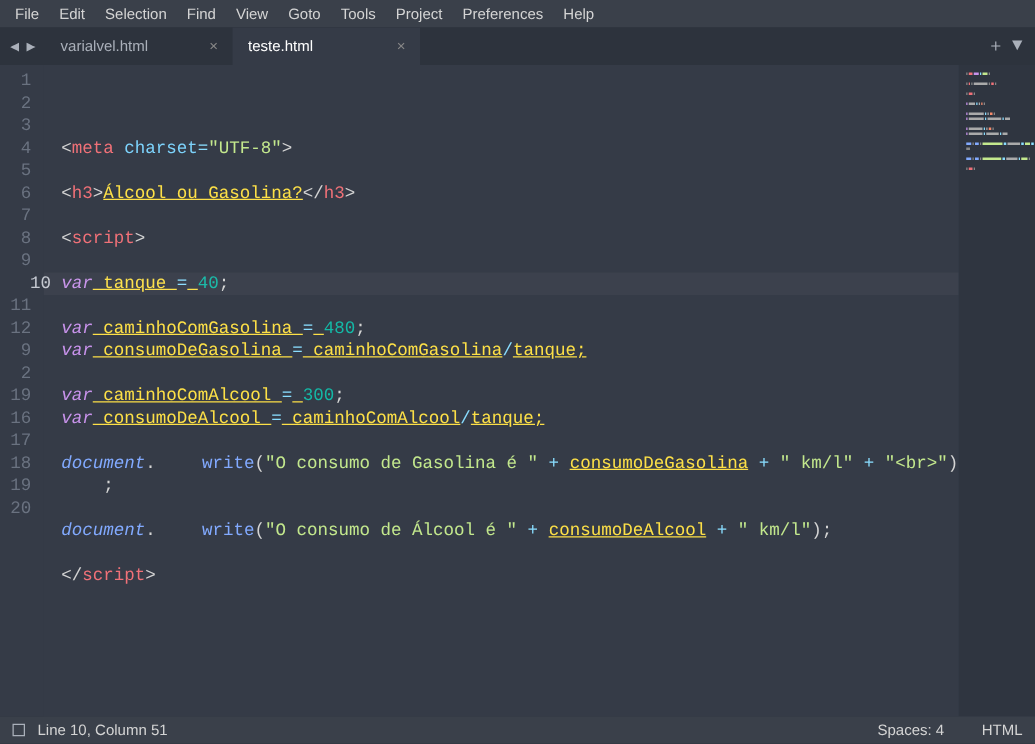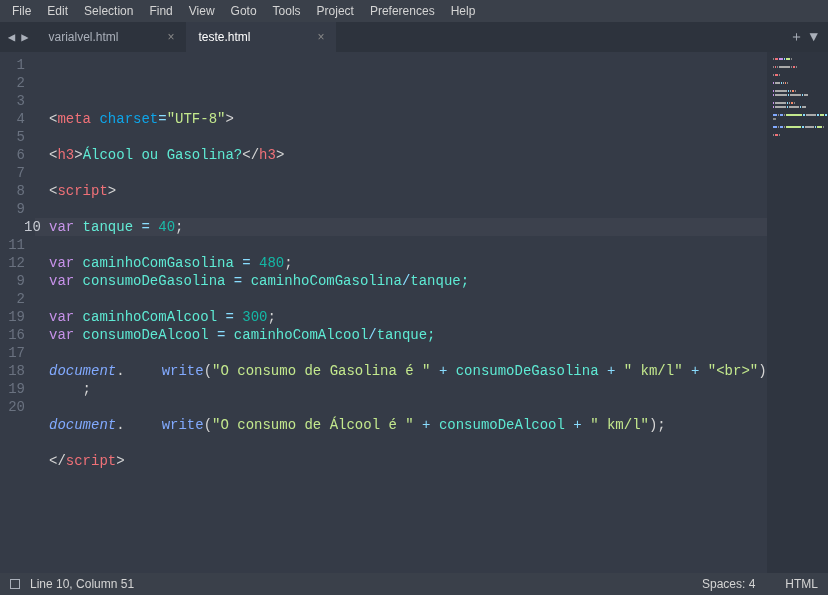--- a/index.html
+++ b/index.html
@@ -142,28 +142,28 @@
   .status-right { display: flex; align-items: center; gap: 30px; }
   .status-icon {
     width: 10px; height: 10px;
     border: 1px solid #aab0ba;
     display: inline-block;
   }
 
   
   .punc { color: #d4d4d4; }
   .tag  { color: #f07178; }
-  .attr { color: #0ea5e9; }
+  .attr { color: #7dd3fc; }
   .op   { color: #89ddff; }
   .str  { color: #c3e88d; }
-  .kw   { color: #c792ea; }
+  .kw   { color: #c792ea; font-style: italic; }
   .num  { color: #14b8a6; }
   .var  { color: #82aaff; font-style: italic; }
   .fn   { color: #82aaff; margin-left: 37px; }
-  .txt  { color: #5eead4; }
+  .txt  { color: #fde047; text-decoration: underline; }
 </style>
 </head>
 <body>
 
 <div class="menubar">
     <span class="menubar-item">File</span>
     <span class="menubar-item">Edit</span>
     <span class="menubar-item">Selection</span>
     <span class="menubar-item">Find</span>
     <span class="menubar-item">View</span>

